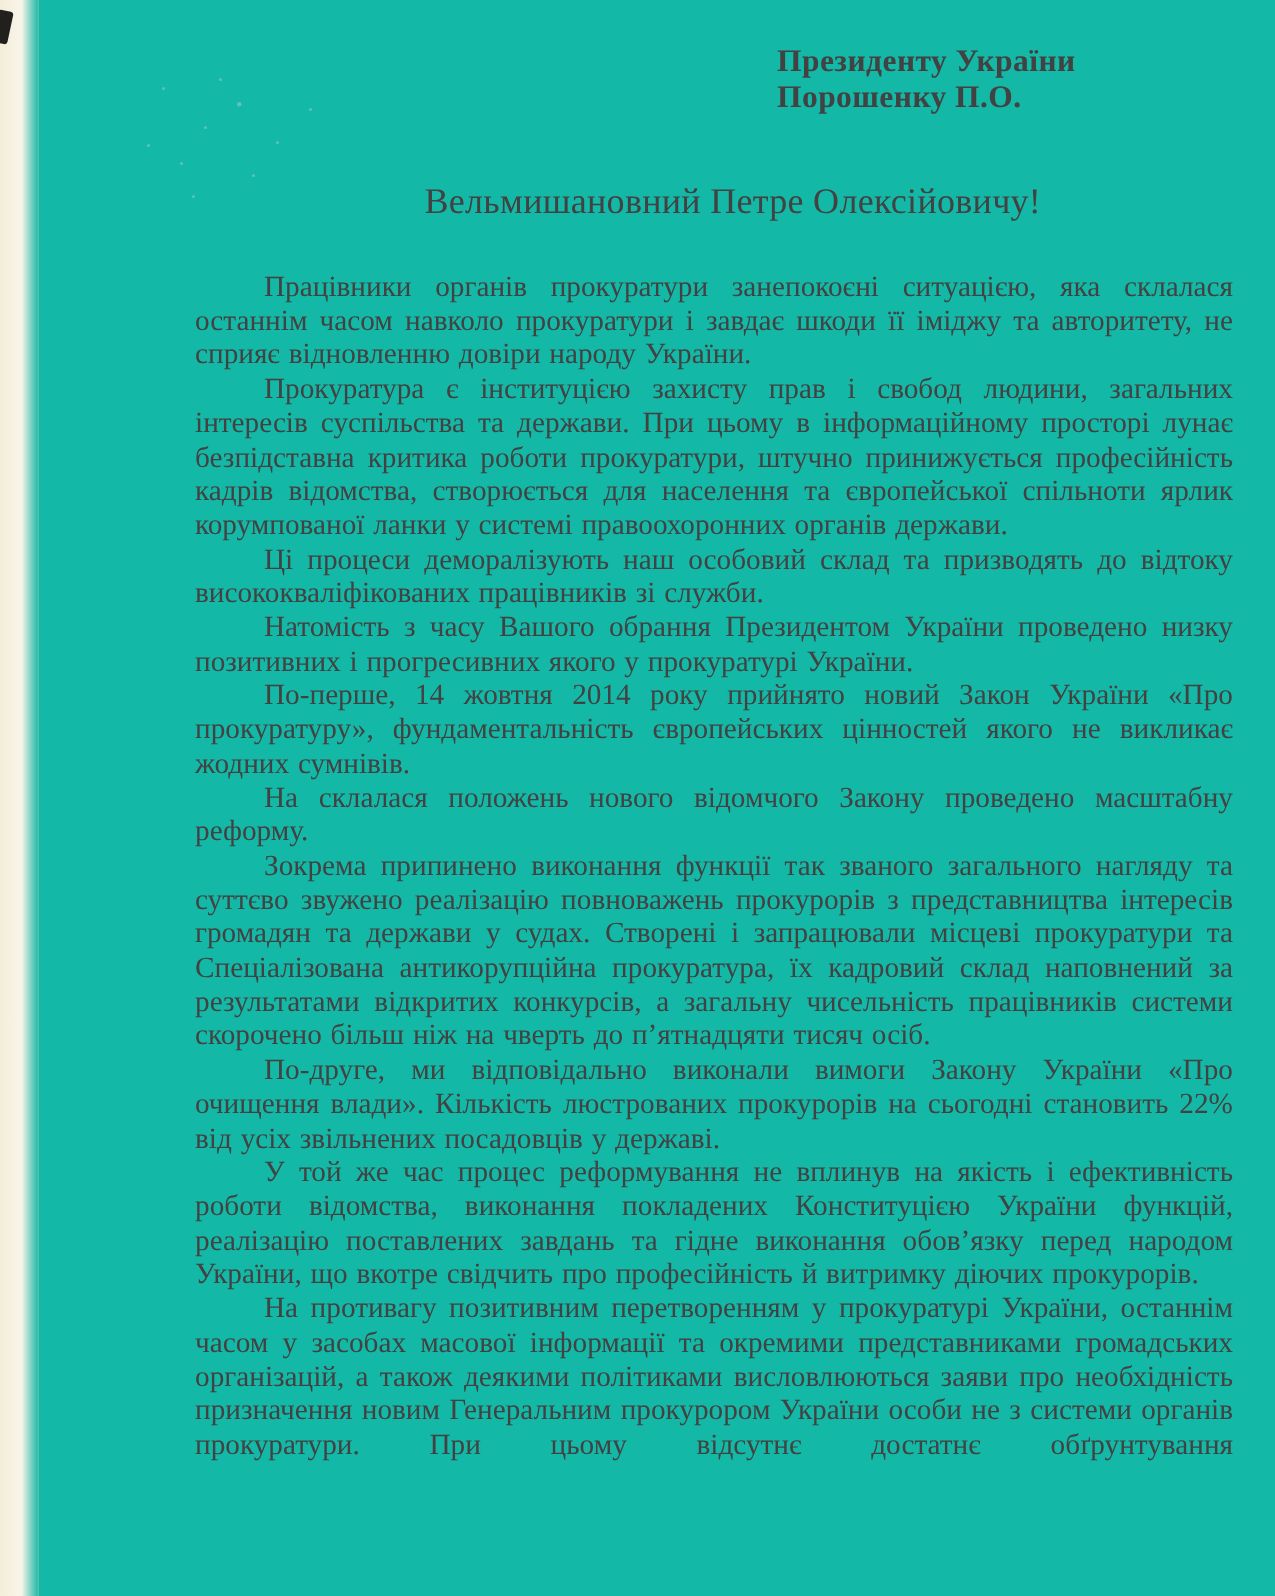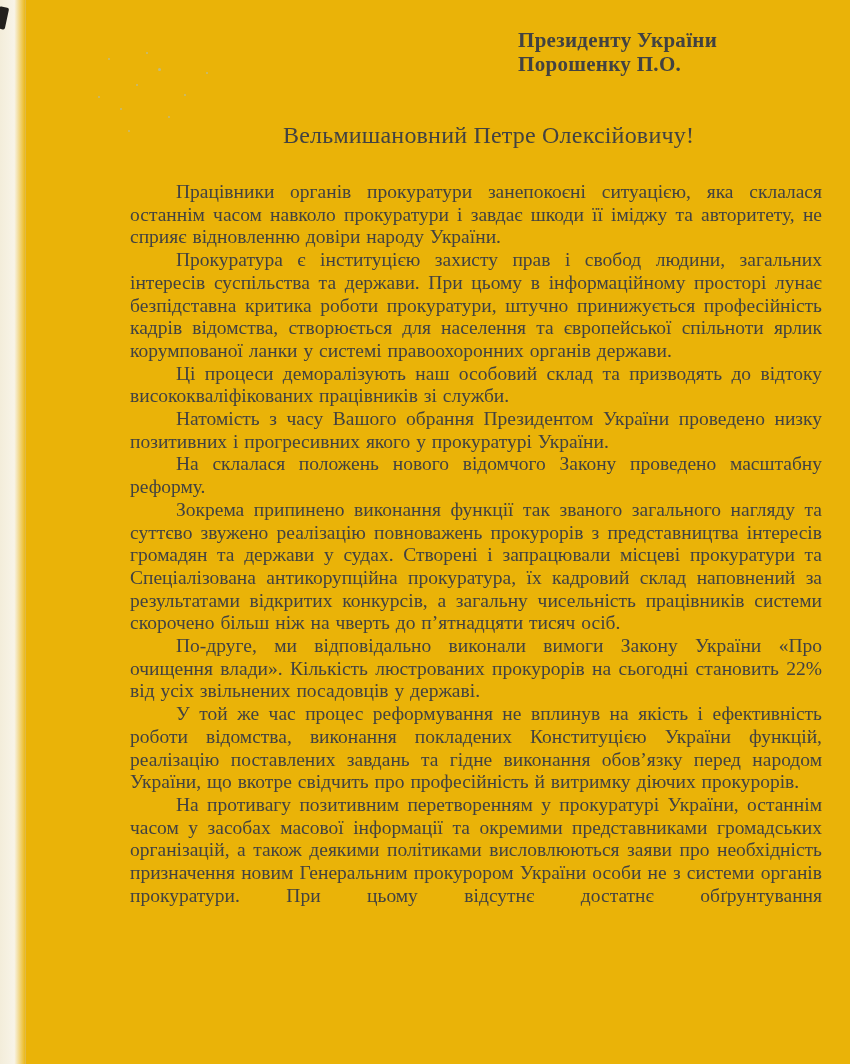--- a/index.html
+++ b/index.html
@@ -5,21 +5,21 @@
   html, body {
     margin: 0;
     padding: 0;
     background: #e8e8e8;
   }
   .page {
     position: relative;
     width: 850px;
     height: 1064px;
     margin: 0 auto;
-    background: #eab308;
+    background: #14b8a6;
     overflow: hidden;
     font-family: "Liberation Serif", "DejaVu Serif", serif;
     color: #424242;
   }
   
   .edge-strip {
     position: absolute;
     left: 0; top: 0;
     width: 26px; height: 1064px;
     background: linear-gradient(90deg, #f3edda 0%, #f8f4e8 55%, rgba(252,251,245,0) 100%);
@@ -113,20 +113,21 @@
     <div>Порошенку П.О.</div>
   </div>
 
   <div class="salutation">Вельмишановний Петре Олексійовичу!</div>
 
   <div class="body-text">
     <p>Працівники органів прокуратури занепокоєні ситуацією, яка склалася останнім часом навколо прокуратури і завдає шкоди її іміджу та авторитету, не сприяє відновленню довіри народу України.</p>
     <p>Прокуратура є інституцією захисту прав і свобод людини, загальних інтересів суспільства та держави. При цьому в інформаційному просторі лунає безпідставна критика роботи прокуратури, штучно принижується професійність кадрів відомства, створюється для населення та європейської спільноти ярлик корумпованої ланки у системі правоохоронних органів держави.</p>
     <p>Ці процеси деморалізують наш особовий склад та призводять до відтоку висококваліфікованих працівників зі служби.</p>
     <p>Натомість з часу Вашого обрання Президентом України проведено низку позитивних і прогресивних якого у прокуратурі України.</p>
+    <p>По-перше, 14 жовтня 2014 року прийнято новий Закон України «Про прокуратуру», фундаментальність європейських цінностей якого не викликає жодних сумнівів.</p>
     <p>На склалася положень нового відомчого Закону проведено масштабну реформу.</p>
     <p>Зокрема припинено виконання функції так званого загального нагляду та суттєво звужено реалізацію повноважень прокурорів з представництва інтересів громадян та держави у судах. Створені і запрацювали місцеві прокуратури та Спеціалізована антикорупційна прокуратура, їх кадровий склад наповнений за результатами відкритих конкурсів, а загальну чисельність працівників системи скорочено більш ніж на чверть до п’ятнадцяти тисяч осіб.</p>
     <p>По-друге, ми відповідально виконали вимоги Закону України «Про очищення влади». Кількість люстрованих прокурорів на сьогодні становить 22% від усіх звільнених посадовців у державі.</p>
     <p>У той же час процес реформування не вплинув на якість і ефективність роботи відомства, виконання покладених Конституцією України функцій, реалізацію поставлених завдань та гідне виконання обов’язку перед народом України, що вкотре свідчить про професійність й витримку діючих прокурорів.</p>
     <p class="cut">На противагу позитивним перетворенням у прокуратурі України, останнім часом у засобах масової інформації та окремими представниками громадських організацій, а також деякими політиками висловлюються заяви про необхідність призначення новим Генеральним прокурором України особи не з системи органів прокуратури. При цьому відсутнє достатнє обґрунтування</p>
   </div>
 
 </div>
 
 </body></html>

